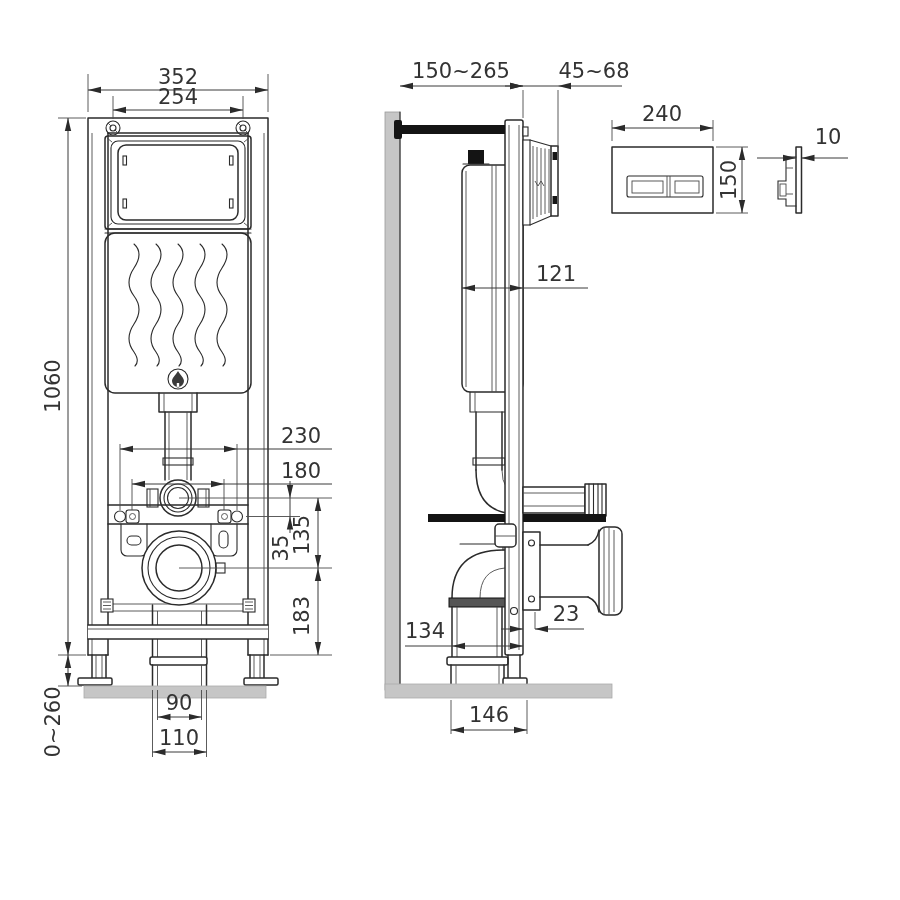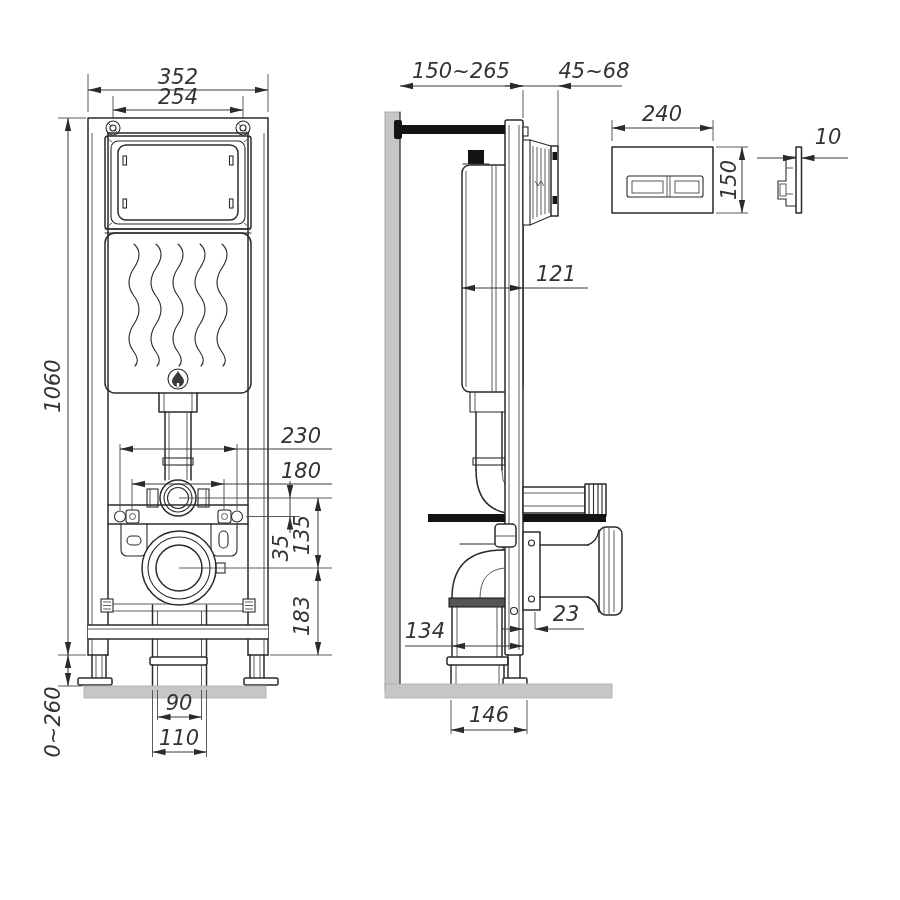--- a/index.html
+++ b/index.html
@@ -1,17 +1,17 @@
 <!DOCTYPE html>
 <html><head>
 <meta charset="utf-8">
 <style>
   html,body{margin:0;padding:0;background:#ffffff;}
   .canvas{position:relative;width:900px;height:900px;background:#ffffff;overflow:hidden;
-          font-family:"DejaVu Sans", sans-serif;font-style:italic;}
+          font-family:"DejaVu Sans", sans-serif;}
   svg{display:block;}
   .ln   {stroke:#2b2b2b;stroke-width:1.5;fill:none;stroke-linecap:round;stroke-linejoin:round;}
   .lnf  {stroke:#2b2b2b;stroke-width:1.5;fill:#ffffff;stroke-linejoin:round;}
   .ln2  {stroke:#2b2b2b;stroke-width:1.1;fill:none;stroke-linecap:round;}
   .ln2f {stroke:#2b2b2b;stroke-width:1.1;fill:#ffffff;}
   .thin {stroke:#4a4a4a;stroke-width:0.9;fill:none;}
   .dimln{stroke:#3a3a3a;stroke-width:1;fill:none;}
   text.dim{font-family:"DejaVu Sans", sans-serif;font-size:21px;fill:#333333;}
 </style>
 </head>

